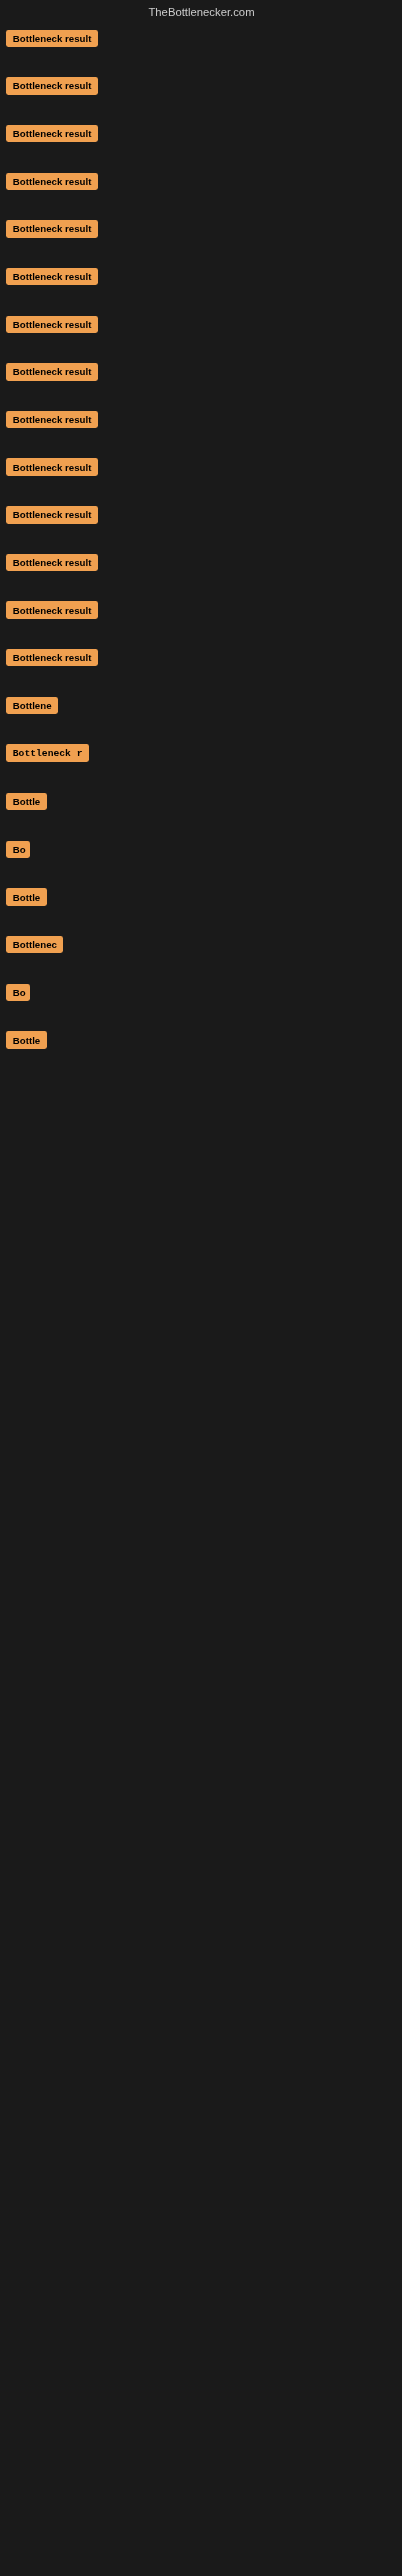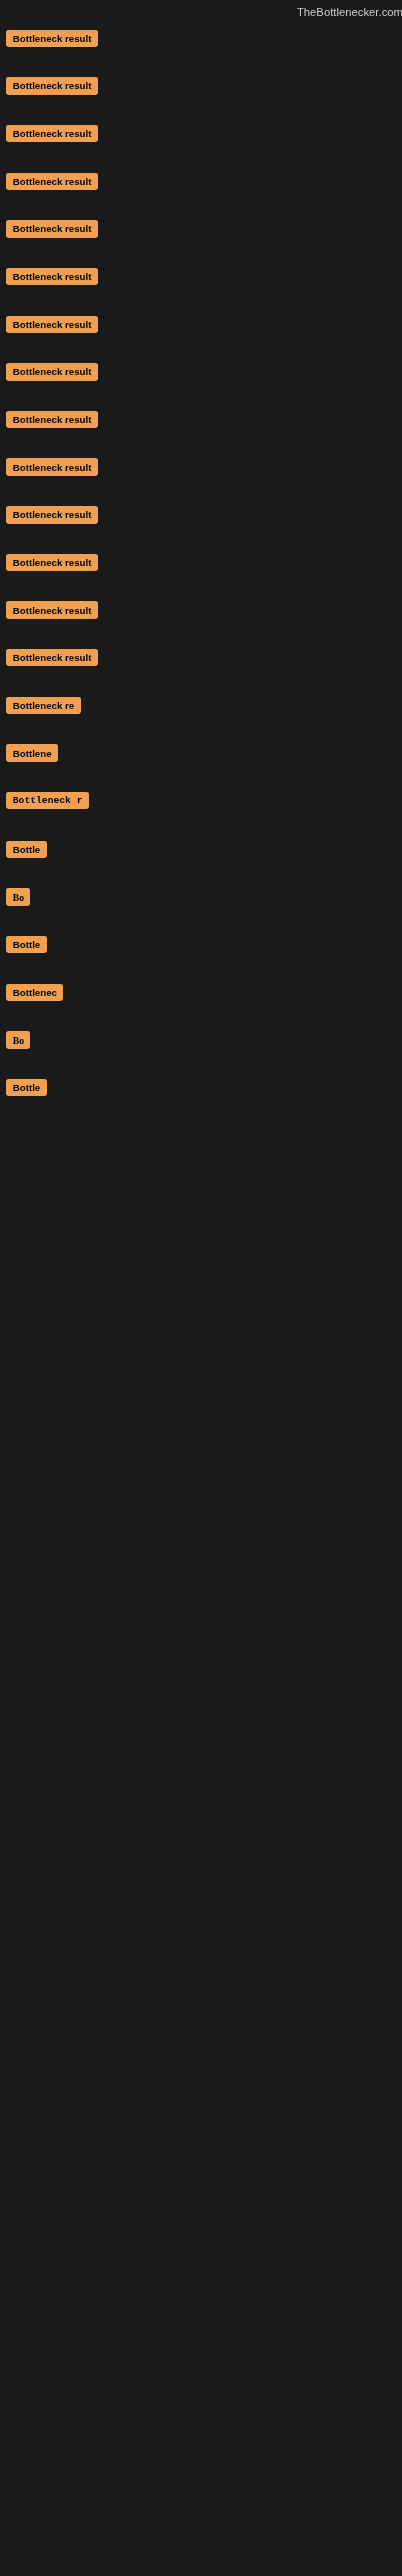--- a/index.html
+++ b/index.html
@@ -10,21 +10,21 @@
 
     body {
       width: 403px;
       min-height: 2576px;
       background-color: #1a1a1a;
       font-family: Arial, sans-serif;
       position: relative;
     }
 
     .site-title {
-      text-align: right;
+      text-align: center;
       color: #cccccc;
       font-size: 11.3px;
       padding: 6.4px 0;
       font-weight: normal;
     }
 
     .bottleneck-badge {
       display: inline-block;
       background-color: #f0a050;
       color: #000000;
@@ -39,21 +39,21 @@
     .result-row {
       padding: 4.8px 3.2px;
       margin-bottom: 1.6px;
     }
 
     
     .badge-full   { max-width: 129px; }
     .badge-w1     { max-width: 105px; }
     .badge-w2     { max-width: 81px; }
     .badge-w3     { max-width: 60px; }
-    .badge-w7     { max-width: 24px; font-family: Liberation Serif, serif; }
+    .badge-w7     { max-width: 24px; }
 
     .rows-section {
       padding: 0 3.2px;
     }
   </style>
 </head>
 <body>
 
 <div>
   <div class="site-title">TheBottlenecker.com</div>
@@ -65,21 +65,20 @@
       <div class="result-row" style="margin-top: 17.7px;"><span class="bottleneck-badge badge-full">Bottleneck result</span></div>
       <div class="result-row" style="margin-top: 17.7px;"><span class="bottleneck-badge badge-full">Bottleneck result</span></div>
       <div class="result-row" style="margin-top: 17.7px;"><span class="bottleneck-badge badge-full">Bottleneck result</span></div>
       <div class="result-row" style="margin-top: 17.7px;"><span class="bottleneck-badge badge-full">Bottleneck result</span></div>
       <div class="result-row" style="margin-top: 17.7px;"><span class="bottleneck-badge badge-full">Bottleneck result</span></div>
       <div class="result-row" style="margin-top: 17.7px;"><span class="bottleneck-badge badge-full">Bottleneck result</span></div>
       <div class="result-row" style="margin-top: 17.7px;"><span class="bottleneck-badge badge-full">Bottleneck result</span></div>
       <div class="result-row" style="margin-top: 17.7px;"><span class="bottleneck-badge badge-full">Bottleneck result</span></div>
       <div class="result-row" style="margin-top: 17.7px;"><span class="bottleneck-badge badge-full">Bottleneck result</span></div>
       <div class="result-row" style="margin-top: 17.7px;"><span class="bottleneck-badge badge-full">Bottleneck result</span></div>
-      <div class="result-row" style="margin-top: 17.7px;"><span class="bottleneck-badge badge-w1">Bottleneck re</span></div>
       <div class="result-row" style="margin-top: 17.7px;"><span class="bottleneck-badge badge-w2">Bottlene</span></div>
       <div class="result-row" style="margin-top: 17.7px; font-family: Liberation Mono, monospace;"><span class="bottleneck-badge badge-w1">Bottleneck r</span></div>
       <div class="result-row" style="margin-top: 17.7px;"><span class="bottleneck-badge badge-w2">Bottle</span></div>
       <div class="result-row" style="margin-top: 17.7px;"><span class="bottleneck-badge badge-w7">Bo</span></div>
       <div class="result-row" style="margin-top: 17.7px;"><span class="bottleneck-badge badge-w3">Bottle</span></div>
       <div class="result-row" style="margin-top: 17.7px;"><span class="bottleneck-badge badge-w2">Bottlenec</span></div>
       <div class="result-row" style="margin-top: 17.7px;"><span class="bottleneck-badge badge-w7">Bo</span></div>
       <div class="result-row" style="margin-top: 17.7px;"><span class="bottleneck-badge badge-w3">Bottle</span></div>
     </div>
 </div>

